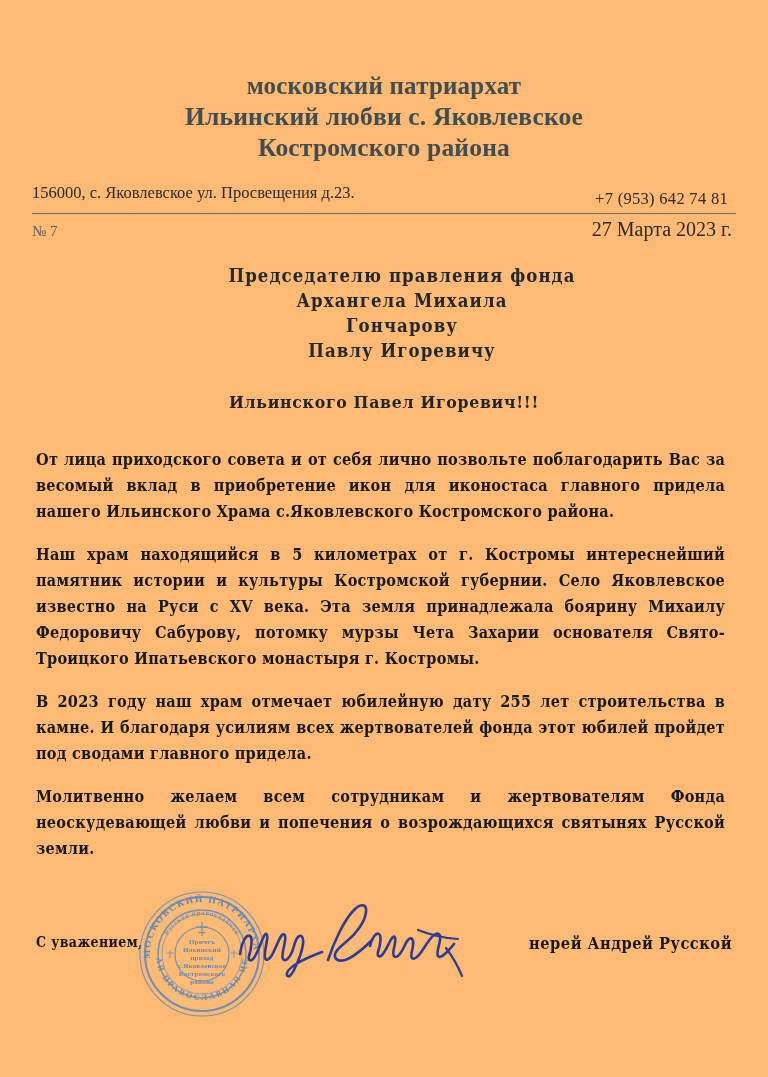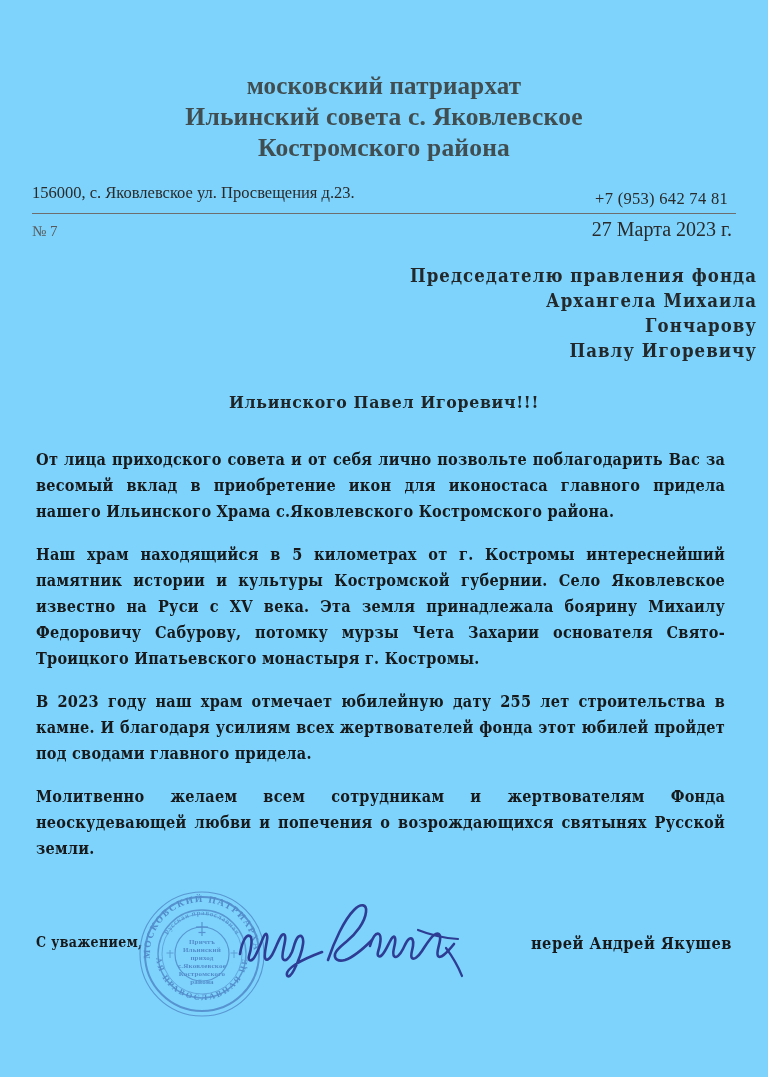--- a/index.html
+++ b/index.html
@@ -14,21 +14,21 @@
     position: relative;
     overflow: hidden;
     font-family: "Liberation Serif", "DejaVu Serif", serif;
     color: #1b1b1b;
     -webkit-font-smoothing: antialiased;
   }
 
   .page {
     position: absolute;
     inset: 0;
-    background: #7dd3fc;
+    background: #fdba74;
     padding: 0;
   }
 
   
   .letterhead {
     padding: 70px 32px 0 32px;
     text-align: center;
   }
   .letterhead-line {
     font-family: "Liberation Serif", "DejaVu Serif", serif;
@@ -88,21 +88,21 @@
   .slav {
     font-family: "DejaVu Serif", "Liberation Serif", serif;
     font-weight: bold;
     font-stretch: condensed;
     letter-spacing: 0.4px;
   }
 
   
   .addressee {
     margin-top: 22px;
-    text-align: right;
+    text-align: center;
     margin-left: 36px;
   }
   .addressee div {
     font-size: 19px;
     line-height: 25px;
     color: #23282b;
     letter-spacing: 1.1px;
     transform: scaleX(0.97);
   }
 
@@ -194,21 +194,21 @@
     stroke-linejoin: round;
   }
 </style>
 </head>
 <body>
 
 <div class="page">
 
   <div class="letterhead">
     <div class="letterhead-line l1">московский патриархат</div>
-    <div class="letterhead-line l3">Ильинский совета с. Яковлевское</div>
+    <div class="letterhead-line l3">Ильинский любви с. Яковлевское</div>
     <div class="letterhead-line l4">Костромского района</div>
   </div>
 
   <div class="contact-row">
     <span class="contact-address">156000, с. Яковлевское ул. Просвещения д.23.</span>
     <span class="contact-phone">+7  (953) 642 74 81</span>
   </div>
 
   <div class="divider"></div>
 
@@ -284,16 +284,16 @@
     <div class="handsign">
       <svg viewBox="0 0 260 90" xmlns="http://www.w3.org/2000/svg" aria-hidden="true">
         <path d="M8,64 C10,52 14,44 18,46 C21,48 19,60 17,66 C16,70 18,72 21,69 C25,65 29,52 32,46 C34,42 36,44 35,50 C34,57 32,64 33,68 C34,71 37,70 40,65 C44,58 47,48 50,45 C52,43 54,45 53,51 C52,58 49,66 51,69 C53,72 57,69 60,62 C62,57 63,50 66,47 C69,44 72,47 71,54 C70,62 66,72 62,80 C59,86 56,88 55,85 C54,82 58,78 64,74 C72,69 82,65 90,62" stroke-width="2.6"></path>
         <path d="M96,70 C102,52 112,30 122,20 C129,13 135,14 134,22 C133,32 124,44 114,52 C108,57 104,60 103,64 C102,69 106,72 113,70 C122,67 132,58 140,50" stroke-width="2.6"></path>
         <path d="M138,56 C140,48 144,42 147,44 C150,46 148,56 146,62 C145,66 147,68 150,65 C154,61 157,52 160,48 C162,45 164,47 163,53 C162,59 160,64 162,66 C164,69 168,65 171,59 C173,55 175,50 177,49 C180,47 182,50 181,56 C180,62 178,66 180,68 C182,70 186,67 190,61 C194,55 198,48 202,45 C206,42 209,44 208,50 C207,57 204,63 206,66 C208,69 214,64 222,54" stroke-width="2.6"></path>
         <path d="M186,40 C196,44 210,48 226,49" stroke-width="2.2"></path>
         <path d="M214,58 C220,66 226,76 230,86" stroke-width="2.2"></path>
       </svg>
     </div>
 
-    <span class="sign-name slav">нерей  Андрей Якушев</span>
+    <span class="sign-name slav">нерей  Андрей Русской</span>
   </div>
 
 </div>
 
 </body></html>

